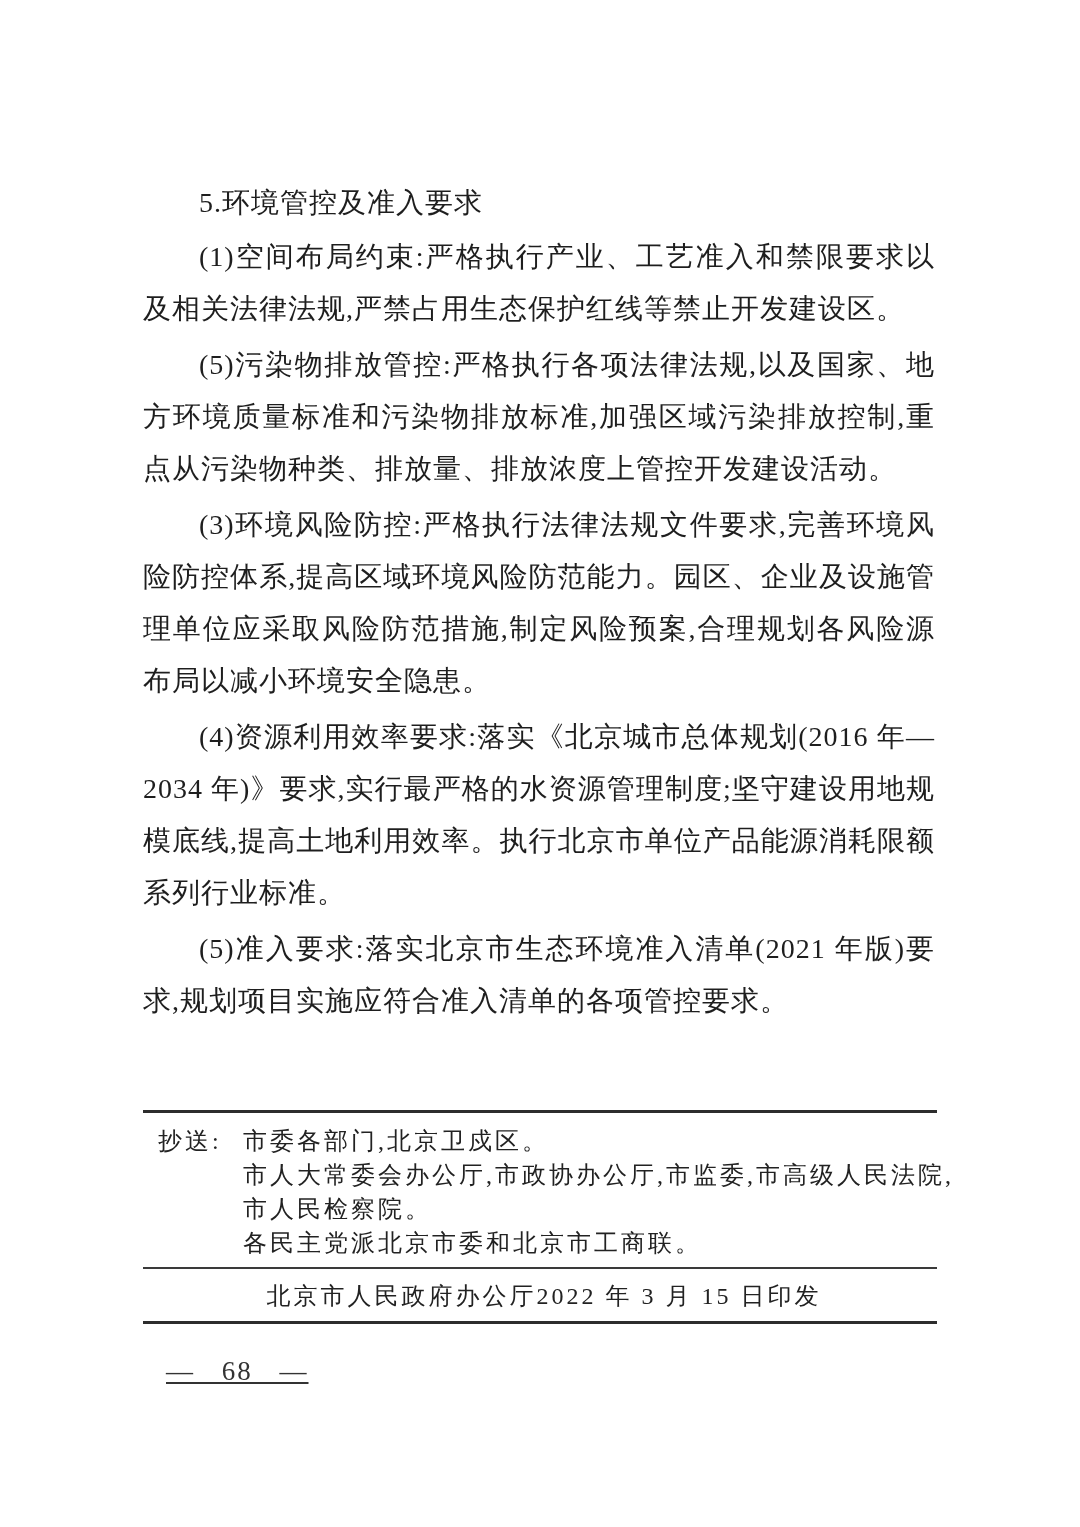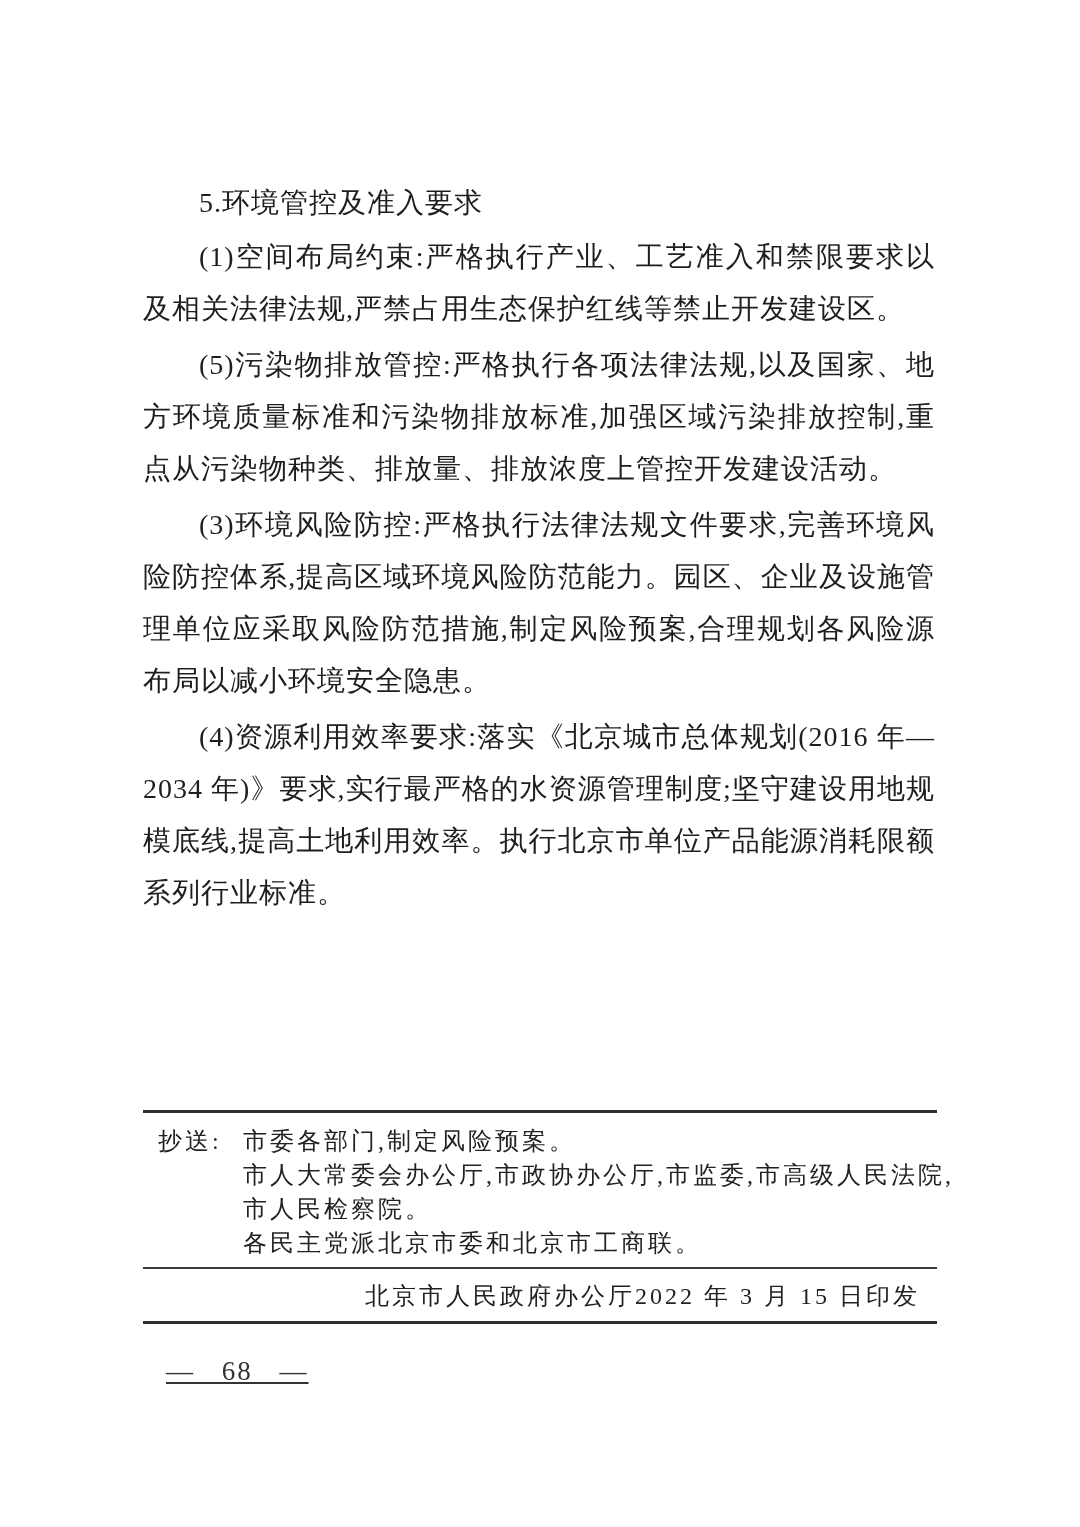--- a/index.html
+++ b/index.html
@@ -67,21 +67,21 @@
   .cc-lines .cc-line {
     white-space: nowrap;
   }
   
   .issuer-row {
     position: absolute;
     left: 168px;
     top: 1281px;
     width: 752px;
     display: flex;
-    justify-content: flex-end;
+    justify-content: center;
     align-items: center;
     font-size: 24px;
     line-height: 30px;
     letter-spacing: 3px;
     color: #222222;
     white-space: nowrap;
   }
   
   .page-number {
     position: absolute;
@@ -97,28 +97,29 @@
 </style>
 </head>
 <body>
 
 <div class="doc-body">
   <p class="heading">5.环境管控及准入要求</p>
   <p>(1)空间布局约束:严格执行产业、工艺准入和禁限要求以及相关法律法规,严禁占用生态保护红线等禁止开发建设区。</p>
   <p>(5)污染物排放管控:严格执行各项法律法规,以及国家、地方环境质量标准和污染物排放标准,加强区域污染排放控制,重点从污染物种类、排放量、排放浓度上管控开发建设活动。</p>
   <p>(3)环境风险防控:严格执行法律法规文件要求,完善环境风险防控体系,提高区域环境风险防范能力。园区、企业及设施管理单位应采取风险防范措施,制定风险预案,合理规划各风险源布局以减小环境安全隐患。</p>
   <p>(4)资源利用效率要求:落实《北京城市总体规划(2016 年—2034 年)》要求,实行最严格的水资源管理制度;坚守建设用地规模底线,提高土地利用效率。执行北京市单位产品能源消耗限额系列行业标准。</p>
+  <p>(5)准入要求:落实北京市生态环境准入清单(2021 年版)要求,规划项目实施应符合准入清单的各项管控要求。</p>
 </div>
 
 <div class="rule rule-top"></div>
 
 <div class="cc-row">
   <span class="cc-label">抄送:</span>
   <div class="cc-lines">
-    <div class="cc-line">市委各部门,制定风险预案。</div>
+    <div class="cc-line">市委各部门,北京卫戍区。</div>
     <div class="cc-line">市人大常委会办公厅,市政协办公厅,市监委,市高级人民法院,</div>
     <div class="cc-line">市人民检察院。</div>
     <div class="cc-line">各民主党派北京市委和北京市工商联。</div>
   </div>
 </div>
 
 <div class="rule rule-mid"></div>
 
 <div class="issuer-row">
   <span>北京市人民政府办公厅</span>

